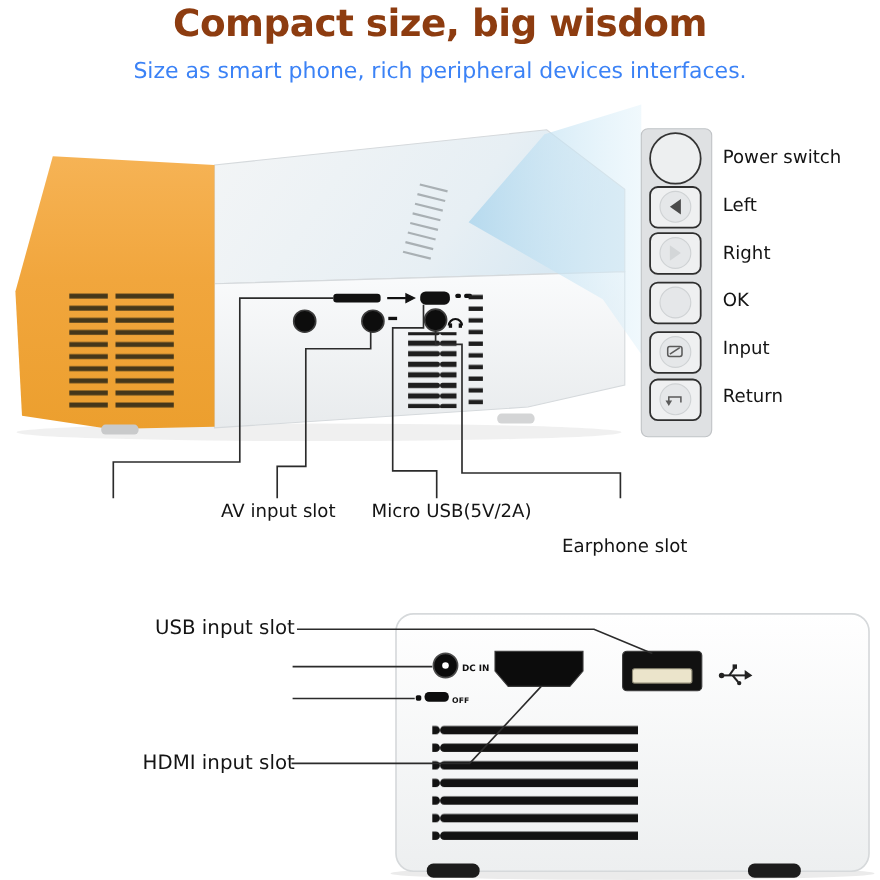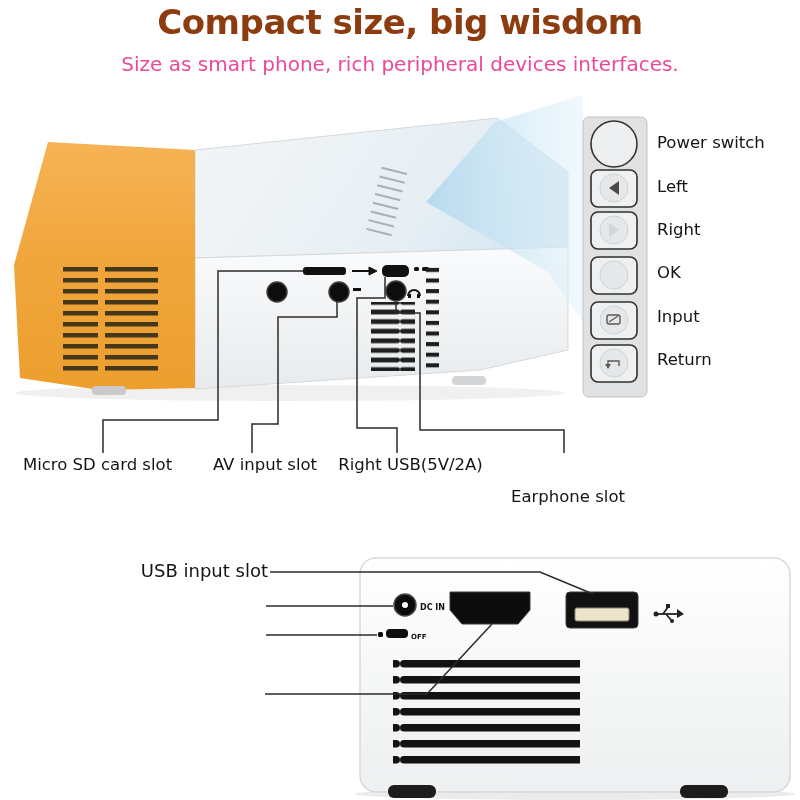--- a/index.html
+++ b/index.html
@@ -2,25 +2,25 @@
 <html><head>
 <meta charset="utf-8">
 <style>
   html,body{margin:0;padding:0;background:#ffffff;}
   .canvas{position:relative;width:800px;height:800px;background:#ffffff;overflow:hidden;
           font-family:"DejaVu Sans",sans-serif;color:#161616;}
   .art{position:absolute;left:0;top:0;width:800px;height:800px;}
   .title{position:absolute;left:0;top:2px;width:800px;text-align:center;
          font-size:34px;font-weight:bold;letter-spacing:-0.5px;color:#8d3c10;}
   .subtitle{position:absolute;left:0;top:52px;width:800px;text-align:center;
-            font-size:20px;color:#ec4899;}
+            font-size:20px;color:#3b82f6;}
   .lbl{position:absolute;font-size:16.5px;color:#141414;line-height:1.1;}
   .tp{text-align:center;top:456px;}
   .tp0{left:10px;width:175px;}
-  .tp1{left:194px;width:118px;margin-left:12px;}
+  .tp1{left:194px;width:118px;}
   .tp2{left:328px;width:165px;}
   .tp3{left:504px;width:128px;margin-top:32px;}
   .btnlbl{left:657px;width:150px;text-align:left;}
   .bl0{top:134px;} .bl1{top:178px;} .bl2{top:221px;} .bl3{top:264px;} .bl4{top:308px;} .bl5{top:351px;}
   .bk{left:30px;width:238px;text-align:right;font-size:18px;}
   .bk0{top:561px;} .bk1{top:595px;} .bk2{top:624px;} .bk3{top:684px;}
 </style>
 </head>
 <body>
 
@@ -184,27 +184,27 @@
     <rect x="393" y="659" width="187" height="110" fill="url(#pvB)"></rect>
 
     <g fill="none" stroke="#2b2b2b" stroke-width="1.5">
       <polyline points="270,572 540,572 593,594"></polyline>
       <polyline points="266,606 393,606"></polyline>
       <polyline points="266,635 377,635"></polyline>
       <polyline points="265,694 427,694 492,624"></polyline>
     </g>
   </svg>
 
-  <div class="lbl tp tp0">Micro SD card slot</div>
   <div class="lbl tp tp1">AV input slot</div>
-  <div class="lbl tp tp2">Right USB(5V/2A)</div>
+  <div class="lbl tp tp2">Micro USB(5V/2A)</div>
   <div class="lbl tp tp3">Earphone slot</div>
 
   <div class="lbl btnlbl bl0">Power switch</div>
   <div class="lbl btnlbl bl1">Left</div>
   <div class="lbl btnlbl bl2">Right</div>
   <div class="lbl btnlbl bl3">OK</div>
   <div class="lbl btnlbl bl4">Input</div>
   <div class="lbl btnlbl bl5">Return</div>
 
   <div class="lbl bk bk0">USB input slot</div>
+  <div class="lbl bk bk3">HDMI input slot</div>
 
 </div>
 
 </body></html>

